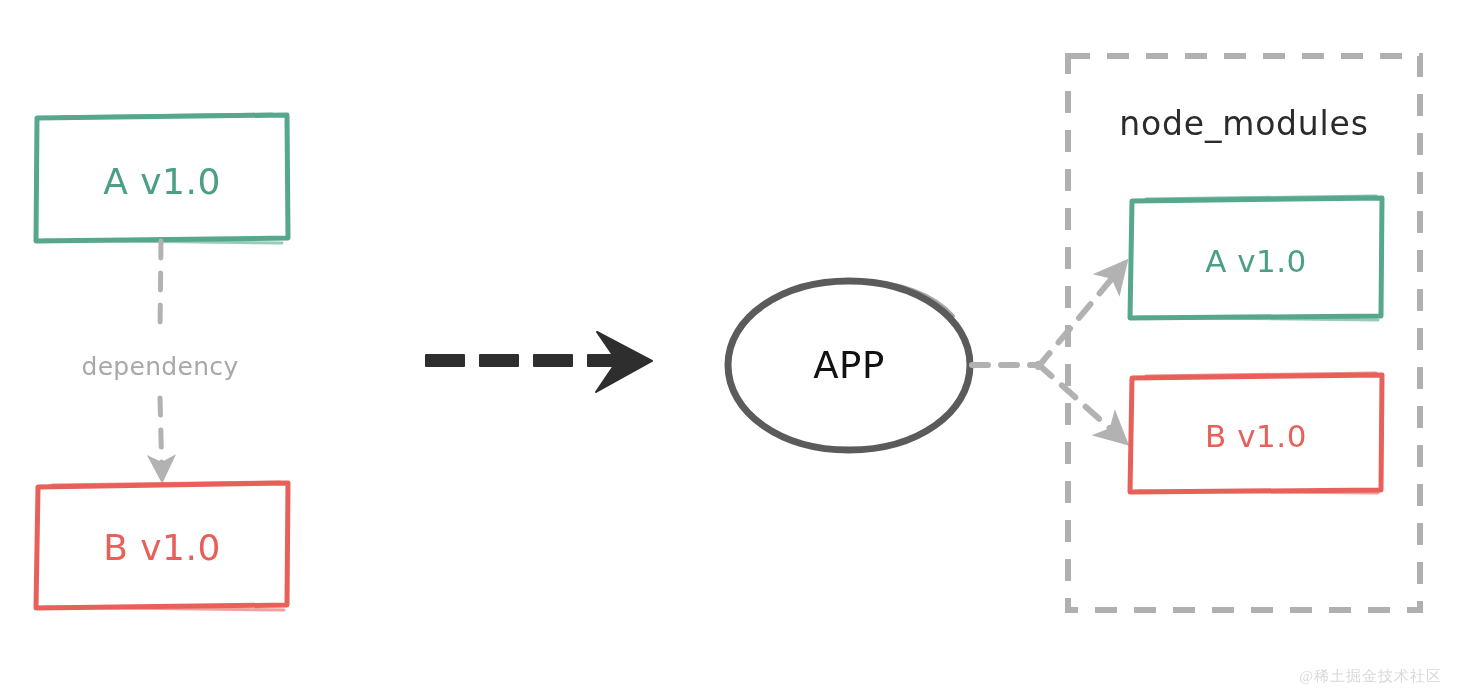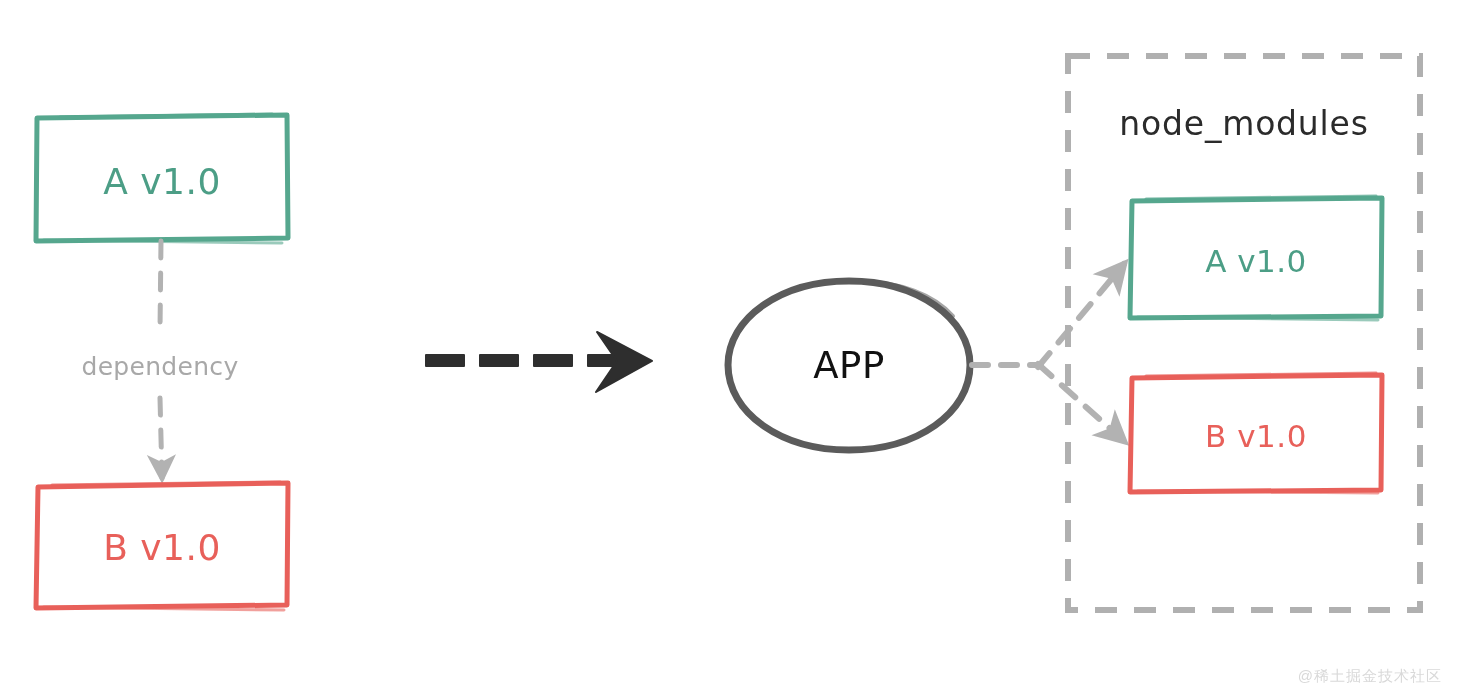--- a/index.html
+++ b/index.html
@@ -50,21 +50,21 @@
   .app-label {
     font-family: "DejaVu Sans", sans-serif;
     font-size: 37px;
     fill: #111111;
     letter-spacing: 0.5px;
   }
   .watermark {
     position: absolute;
     right: 18px;
     bottom: 14px;
-    font-family: Liberation Sans, sans-serif;
+    font-family: Liberation Serif, serif;
     font-size: 15px;
     color: #d9d9d9;
     letter-spacing: 1px;
     user-select: none;
   }
 </style>
 </head>
 <body>
 
 <div id="canvas">

